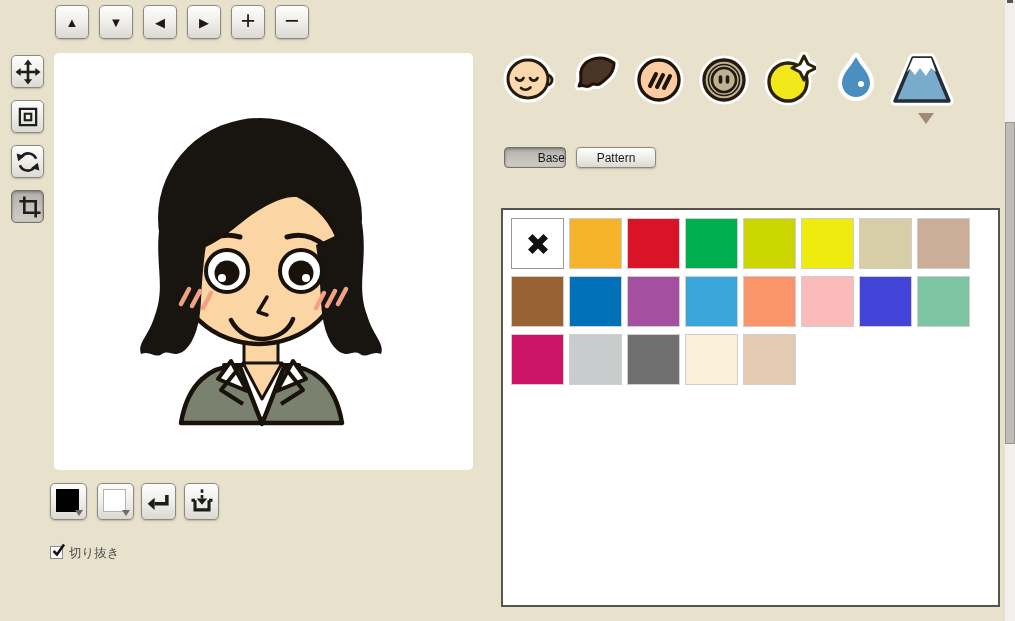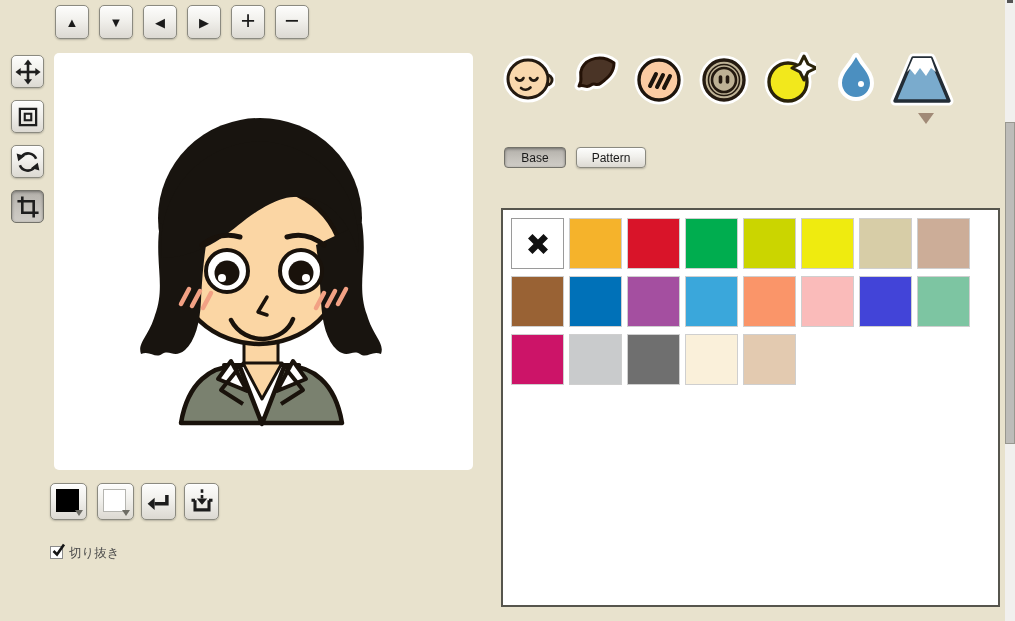--- a/index.html
+++ b/index.html
@@ -4,21 +4,21 @@
 <style>
   html,body{margin:0;padding:0;background:#fff;}
   #app{position:relative;width:1015px;height:621px;background:#e8e2cd;overflow:hidden;
        font-family:"Liberation Sans","DejaVu Sans",sans-serif;}
   
   .btn{position:absolute;box-sizing:border-box;border:1px solid #8b8a80;border-radius:5px;
        background:linear-gradient(180deg,#fdfdfc 0%,#f1f0ec 45%,#dcd9d2 100%);
        box-shadow:0 1px 2px rgba(0,0,0,.22), inset 0 1px 0 #fff;
        display:flex;align-items:center;justify-content:center;cursor:pointer;color:#1a1a1a;}
   .btn.pressed{background:linear-gradient(180deg,#b3b0aa 0%,#c6c3bd 60%,#cfccc6 100%);
-       box-shadow:inset 0 1px 3px rgba(0,0,0,.38);border-color:#73726a;}
+       box-shadow:inset 0 1px 3px rgba(0,0,0,.38);border-color:#73726a;justify-content:flex-end;}
   .tb{top:5px;width:34px;height:34px;}
   .tri-glyph{font-size:13px;line-height:1;}
   .pm-glyph{font-size:25px;font-weight:400;line-height:1;margin-top:-3px;}
   .tool{left:11px;width:33px;height:33px;}
   
   #canvas{position:absolute;left:54px;top:53px;width:419px;height:417px;background:#fff;border-radius:5px;}
   #avatar{position:absolute;inset:0;}
   
   .swbtn{width:37px;height:37px;}
   .swbtn .chip{position:absolute;left:5px;top:5px;width:23px;height:23px;box-sizing:border-box;}
@@ -254,21 +254,21 @@
       <path d="M24,6 L42,6 L60,49 L6,49 Z" fill="#fff" stroke="#fff" stroke-width="9" stroke-linejoin="round"></path>
       <path d="M24,6 L42,6 L60,49 L6,49 Z" fill="#7aabcd" stroke="#232d36" stroke-width="3.4" stroke-linejoin="round"></path>
       <path d="M24,6 L42,6 L47,20 L42,16 L37,24 L31,16 L26,23 L21,17 L18,20 Z" fill="#fff"></path>
     </svg>
   </div>
   <div id="more-tri"></div>
 
   <div class="btn tab pressed" style="left:504px;width:62px">
     <span>Base</span>
   </div>
-  <div class="btn tab" style="left:576px;width:70px">
+  <div class="btn tab" style="left:576px;width:80px">
     <span>Pattern</span>
   </div>
 
   <div id="panel">
     <div id="grid">
         <div class="swatch none">
           <svg width="28" height="28" viewBox="0 0 32 32">
             <path d="M16 10.9 L22.3 4.6 L27.4 9.7 L21.1 16 L27.4 22.3 L22.3 27.4 L16 21.1 L9.7 27.4 L4.6 22.3 L10.9 16 L4.6 9.7 L9.7 4.6 Z" fill="#111"></path>
           </svg>
         </div>

